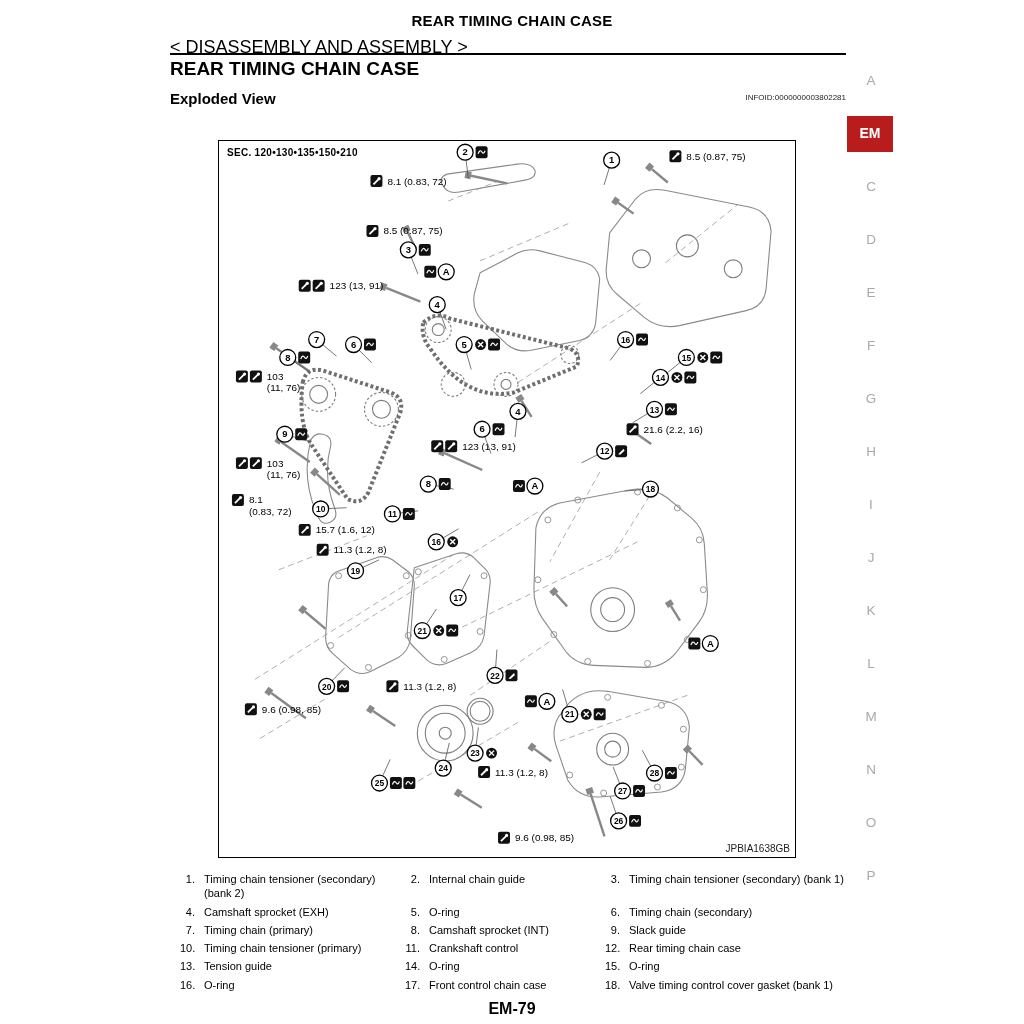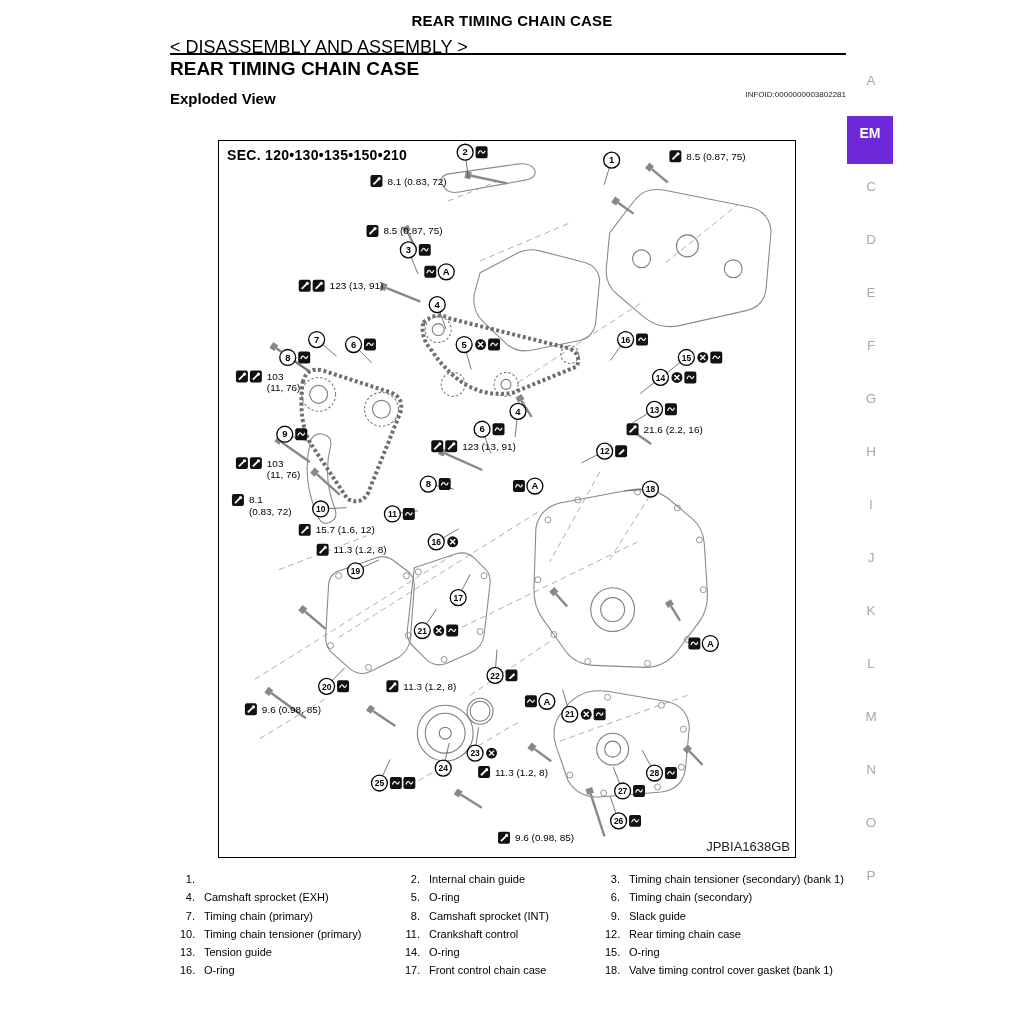--- a/index.html
+++ b/index.html
@@ -3,32 +3,32 @@
 <meta charset="utf-8">
 <style>
   * { margin:0; padding:0; box-sizing:border-box; }
   html,body { width:1024px; height:1024px; background:#fff; font-family:"Liberation Sans",sans-serif; color:#000; }
   .page { position:absolute; inset:0; width:1024px; height:1024px; background:#fff; overflow:hidden; }
 
   .running-header { position:absolute; top:12px; left:0; width:1024px; text-align:center; font-size:15px; font-weight:bold; letter-spacing:.2px; }
   .breadcrumb { position:absolute; top:37px; left:170px; font-size:18px; }
   .header-rule { position:absolute; top:53px; left:170px; width:676px; border-top:2.5px solid #000; }
   .section-title { position:absolute; top:58px; left:170px; font-size:19px; font-weight:bold; }
-  .subsection-row { position:absolute; top:90px; left:170px; width:676px; display:flex; justify-content:space-between; align-items:flex-start; }
+  .subsection-row { position:absolute; top:90px; left:170px; width:676px; display:flex; justify-content:space-between; align-items:center; }
   .subsection-title { font-size:15px; font-weight:bold; }
   .infoid { font-size:8px; color:#222; padding-bottom:2px; }
 
   .figure-box { position:absolute; left:218px; top:140px; width:578px; height:718px; border:1.5px solid #000; background:#fff; }
-  .sec-label { position:absolute; top:6px; left:8px; font-size:14px; font-weight:bold; letter-spacing:.3px; z-index:2; }
-  .figure-code { position:absolute; bottom:3px; right:5px; font-size:13px; color:#222; z-index:2; }
+  .sec-label { position:absolute; top:6px; left:8px; font-size:10px; font-weight:bold; letter-spacing:.3px; z-index:2; }
+  .figure-code { position:absolute; bottom:3px; right:5px; font-size:10px; color:#222; z-index:2; }
   .figure-svg { position:absolute; inset:0; width:100%; height:100%; z-index:1; }
   svg text { font-family:"Liberation Sans",sans-serif; }
 
   .side-tab { position:absolute; left:850px; width:42px; text-align:center; font-size:13.5px; color:#a9a9a9; line-height:18px; }
-  .side-tab.active { left:847px; width:46px; height:48px; line-height:34px; background:#6d28d9; color:#fff; font-weight:bold; font-size:14px; }
+  .side-tab.active { left:847px; width:46px; height:36px; line-height:34px; background:#b91c1c; color:#fff; font-weight:bold; font-size:14px; }
 
   .parts-list { position:absolute; left:180px; top:872px; width:680px; display:grid; grid-template-columns:225px 200px 252px; row-gap:4px; font-size:11px; line-height:1.3; }
   .part-item { display:flex; align-items:flex-start; }
   .part-num { width:24px; text-align:right; padding-right:9px; flex:none; }
   .part-label { flex:1; }
 
   .page-number { position:absolute; top:1000px; left:0; width:1024px; text-align:center; font-size:16px; font-weight:bold; }
 </style>
 </head>
 <body>
@@ -683,20 +683,21 @@
       <div class="side-tab" style="top: 655px;">L</div>
       <div class="side-tab" style="top: 708px;">M</div>
       <div class="side-tab" style="top: 761px;">N</div>
       <div class="side-tab" style="top: 814px;">O</div>
       <div class="side-tab" style="top: 867px;">P</div>
     </div>
 
   <div class="parts-list">
       <div class="part-item">
         <span class="part-num">1.</span>
+        <span class="part-label">Timing chain tensioner (secondary) (bank 2)</span>
       </div>
       <div class="part-item">
         <span class="part-num">2.</span>
         <span class="part-label">Internal chain guide</span>
       </div>
       <div class="part-item">
         <span class="part-num">3.</span>
         <span class="part-label">Timing chain tensioner (secondary) (bank 1)</span>
       </div>
       <div class="part-item">
@@ -754,14 +755,15 @@
       <div class="part-item">
         <span class="part-num">17.</span>
         <span class="part-label">Front control chain case</span>
       </div>
       <div class="part-item">
         <span class="part-num">18.</span>
         <span class="part-label">Valve timing control cover gasket (bank 1)</span>
       </div>
     </div>
 
+  <div class="page-number">EM-79</div>
 
 </div>
 
 </body></html>

